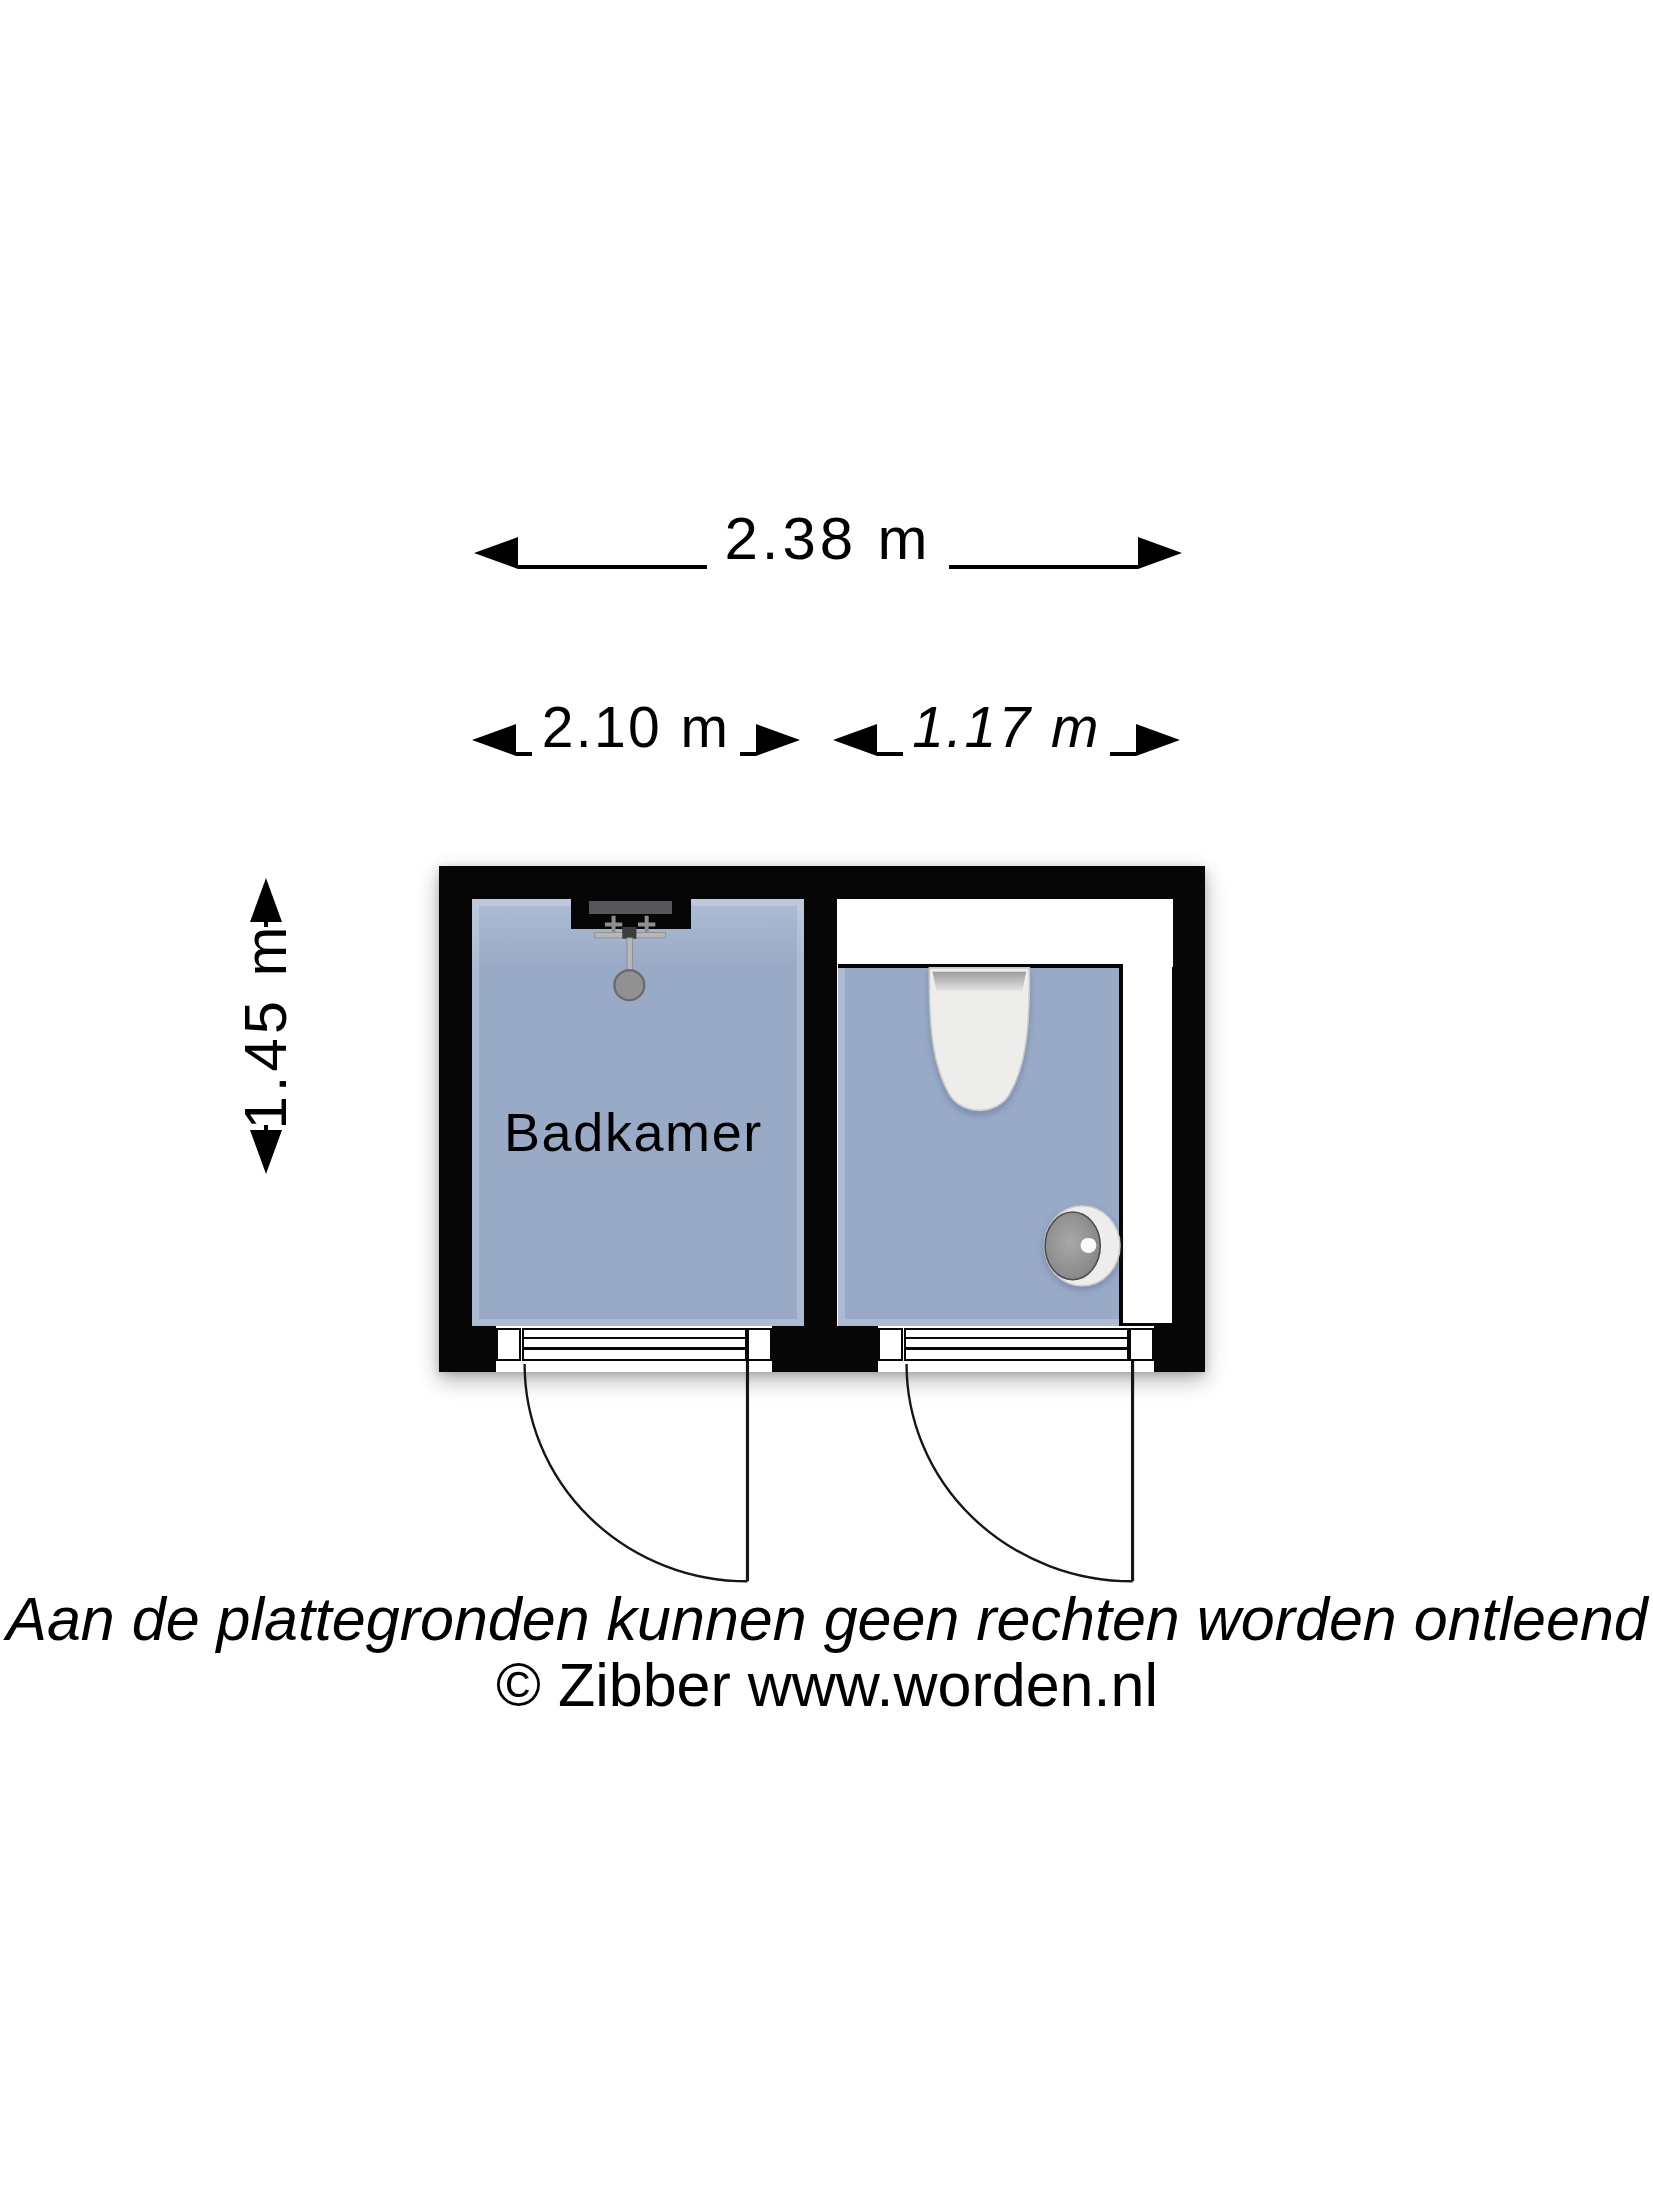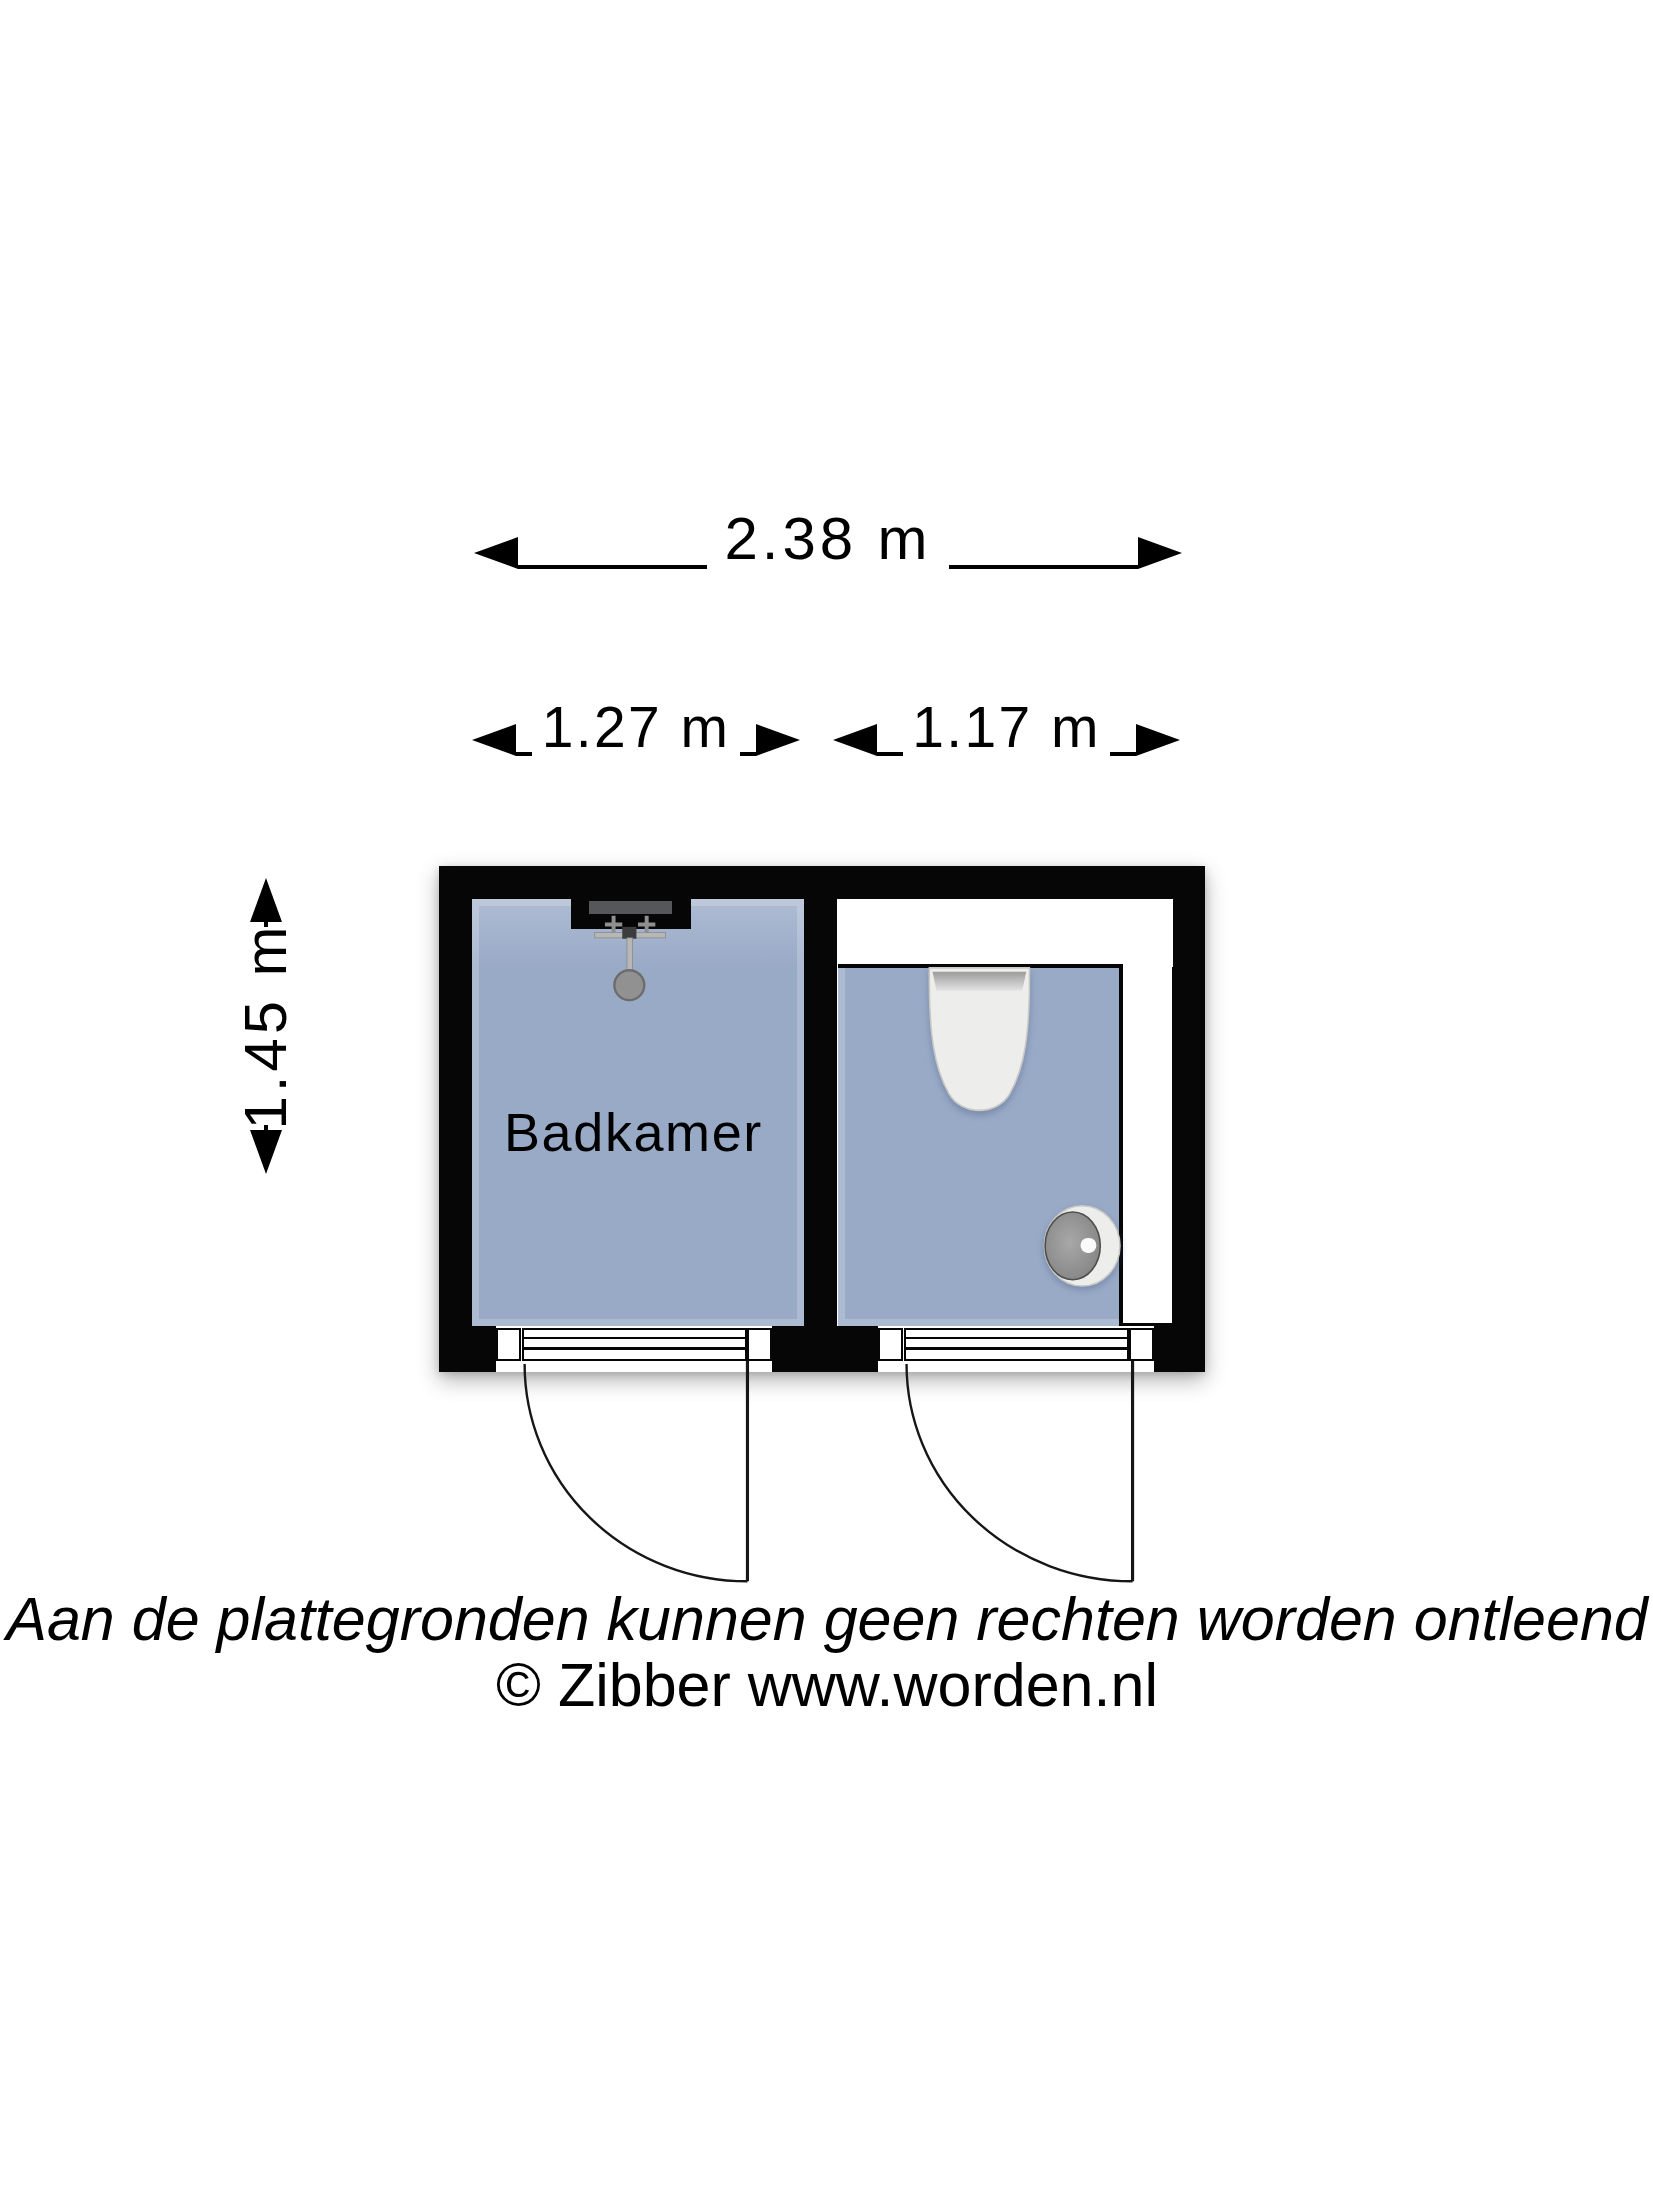--- a/index.html
+++ b/index.html
@@ -61,26 +61,26 @@
   <div class="ah ah-left"></div>
   <div class="ln"></div>
   <div class="dim-txt">2.38 m</div>
   <div class="ln"></div>
   <div class="ah ah-right"></div>
 </div>
 
 <div class="dim-h" style="left:472px;top:680px;width:328px;">
   <div class="ah ah-left"></div>
   <div class="ln"></div>
-  <div class="dim-txt" style="font-size:57px;letter-spacing:2.4px;padding:0 9.5px;">1.27 m</div>
+  <div class="dim-txt" style="font-size:57px;letter-spacing:2.4px;padding:0 9.5px;">2.10 m</div>
   <div class="ln"></div>
   <div class="ah ah-right"></div>
 </div>
 
-<div class="dim-h" style="left:833px;top:680px;width:347px;">
+<div class="dim-h" style="left:833px;top:680px;width:347px;font-style:italic;">
   <div class="ah ah-left"></div>
   <div class="ln"></div>
   <div class="dim-txt" style="font-size:57px;letter-spacing:2.4px;padding:0 9.5px;">1.17 m</div>
   <div class="ln"></div>
   <div class="ah ah-right"></div>
 </div>
 
 <div class="dim-v" style="left:228px;top:878px;height:296px;">
   <div class="ah ah-up"></div>
   <div class="lnv"></div>

